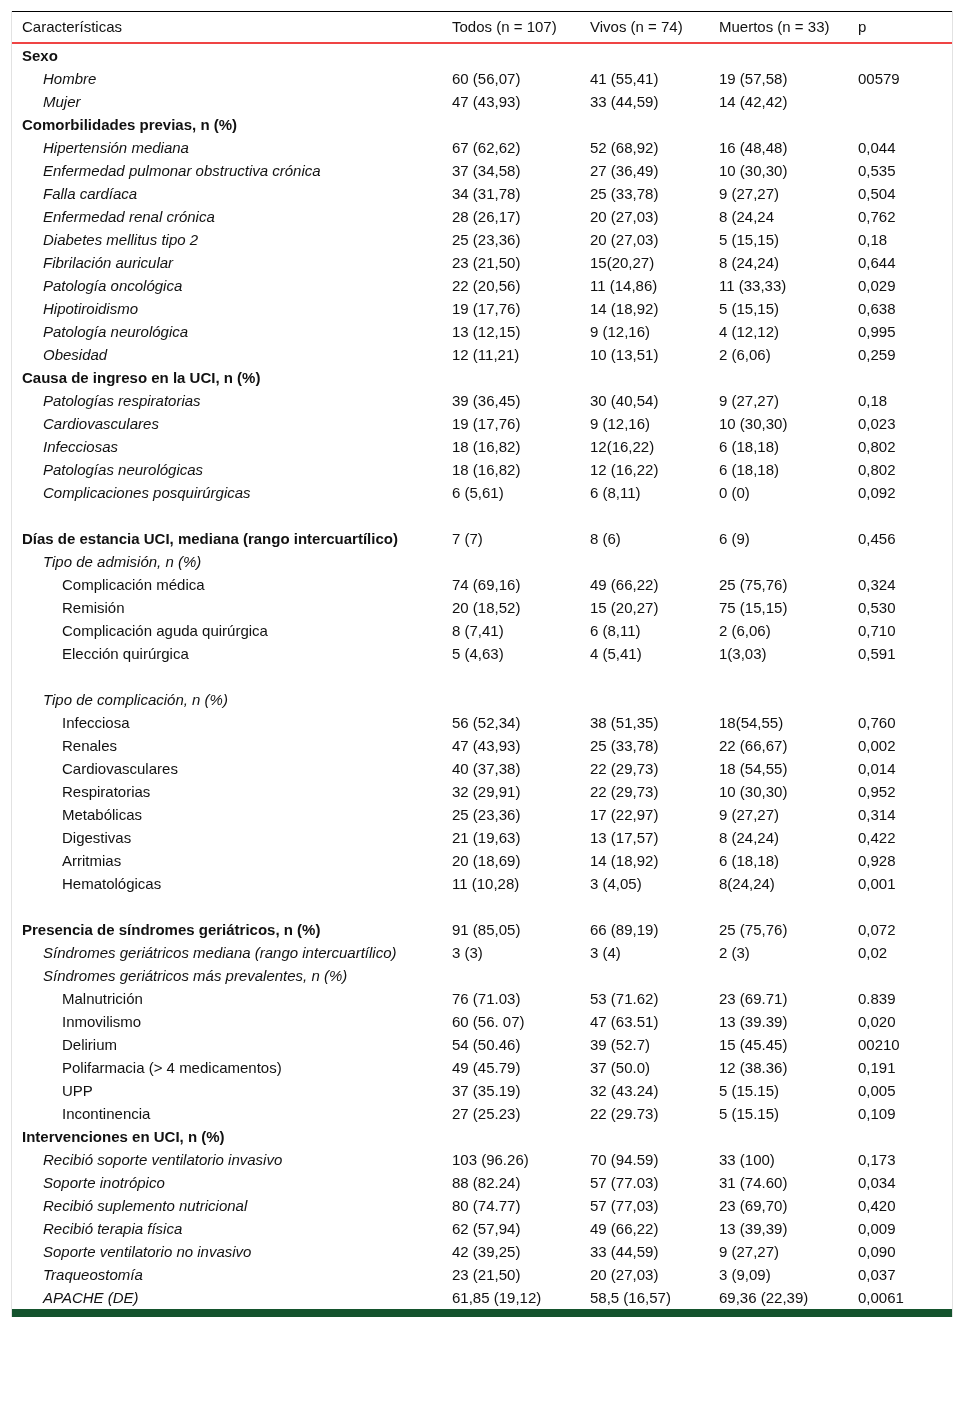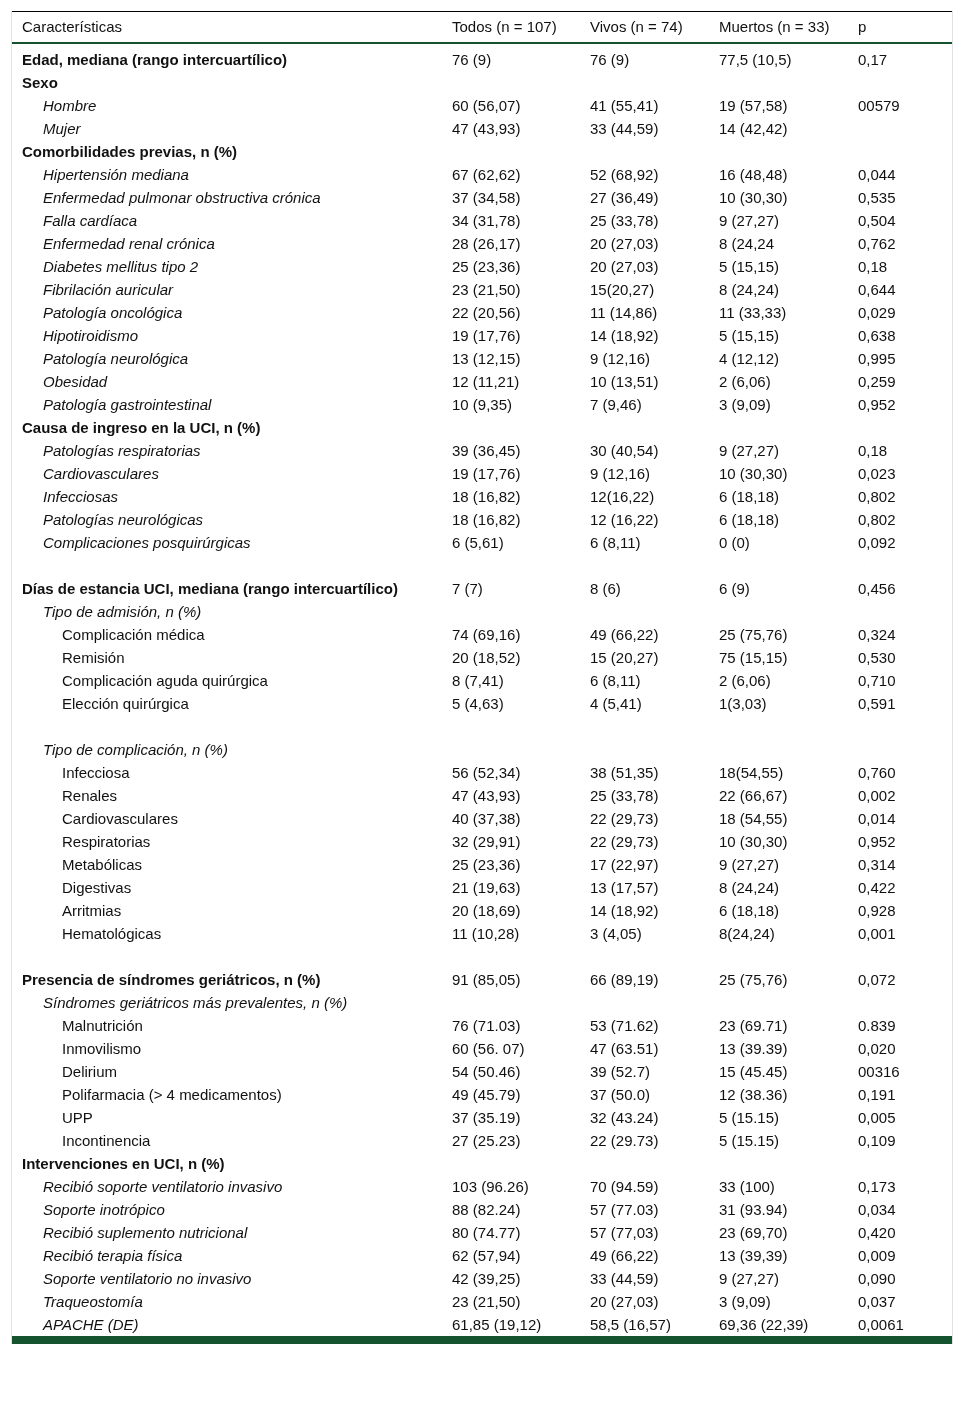--- a/index.html
+++ b/index.html
@@ -2,21 +2,21 @@
 <html><head>
 <meta charset="utf-8">
 <style>
   html, body { margin: 0; padding: 0; background: #ffffff; }
   body { width: 962px; height: 1425px; position: relative; font-family: "Liberation Sans", sans-serif; color: #111; }
   .tbl-wrap {
     position: absolute; left: 11px; top: 11px; width: 940px;
     border-left: 1px solid #e2e2e2; border-right: 1px solid #e2e2e2;
   }
   table { border-collapse: collapse; width: 100%; table-layout: fixed; font-size: 15px; }
-  thead tr { border-top: 1px solid #000; border-bottom: 2px solid #14532d; }
+  thead tr { border-top: 1px solid #000; border-bottom: 2px solid #ef4444; }
   thead th { font-weight: normal; text-align: left; height: 30px; padding: 0; line-height: 30px; }
   tbody tr.last { border-bottom: 8px solid #14532d; }
   td { height: 23px; padding: 0; line-height: 23px; white-space: nowrap; vertical-align: middle; }
   col.c0 { width: 440px; }
   col.c1 { width: 138px; }
   col.c2 { width: 129px; }
   col.c3 { width: 139px; }
   col.c4 { width: 94px; }
   .pad0 { padding-left: 10px; }
   .lvl0 { padding-left: 10px; font-weight: bold; }
@@ -41,27 +41,20 @@
     <thead>
       <tr>
         <th class="pad0">Características</th>
         <th>Todos (n = 107)</th>
         <th>Vivos (n = 74)</th>
         <th>Muertos (n = 33)</th>
         <th>p</th>
       </tr>
     </thead>
     <tbody id="tbody">
-        <tr class="first-row">
-          <td class="lvl0">Edad, mediana (rango intercuartílico)</td>
-          <td>76 (9)</td>
-          <td>76 (9)</td>
-          <td>77,5 (10,5)</td>
-          <td>0,17</td>
-        </tr>
         <tr>
           <td class="lvl0">Sexo</td>
           <td></td>
           <td></td>
           <td></td>
           <td></td>
         </tr>
         <tr>
           <td class="lvl1">Hombre</td>
           <td>60 (56,07)</td>
@@ -147,27 +140,20 @@
           <td>0,995</td>
         </tr>
         <tr>
           <td class="lvl1">Obesidad</td>
           <td>12 (11,21)</td>
           <td>10 (13,51)</td>
           <td>2 (6,06)</td>
           <td>0,259</td>
         </tr>
         <tr>
-          <td class="lvl1">Patología gastrointestinal</td>
-          <td>10 (9,35)</td>
-          <td>7 (9,46)</td>
-          <td>3 (9,09)</td>
-          <td>0,952</td>
-        </tr>
-        <tr>
           <td class="lvl0">Causa de ingreso en la UCI, n (%)</td>
           <td></td>
           <td></td>
           <td></td>
           <td></td>
         </tr>
         <tr>
           <td class="lvl1">Patologías respiratorias</td>
           <td>39 (36,45)</td>
           <td>30 (40,54)</td>
@@ -329,20 +315,27 @@
           <td></td>
         </tr>
         <tr>
           <td class="lvl0i">Presencia de síndromes geriátricos, n (%)</td>
           <td>91 (85,05)</td>
           <td>66 (89,19)</td>
           <td>25 (75,76)</td>
           <td>0,072</td>
         </tr>
         <tr>
+          <td class="lvl1">Síndromes geriátricos mediana (rango intercuartílico)</td>
+          <td>3 (3)</td>
+          <td>3 (4)</td>
+          <td>2 (3)</td>
+          <td>0,02</td>
+        </tr>
+        <tr>
           <td class="lvl1">Síndromes geriátricos más prevalentes, n (%)</td>
           <td></td>
           <td></td>
           <td></td>
           <td></td>
         </tr>
         <tr>
           <td class="lvl2">Malnutrición</td>
           <td>76 (71.03)</td>
           <td>53 (71.62)</td>
@@ -354,21 +347,21 @@
           <td>60 (56. 07)</td>
           <td>47 (63.51)</td>
           <td>13 (39.39)</td>
           <td>0,020</td>
         </tr>
         <tr>
           <td class="lvl2">Delirium</td>
           <td>54 (50.46)</td>
           <td>39 (52.7)</td>
           <td>15 (45.45)</td>
-          <td>00316</td>
+          <td>00210</td>
         </tr>
         <tr>
           <td class="lvl2">Polifarmacia (&gt; 4 medicamentos)</td>
           <td>49 (45.79)</td>
           <td>37 (50.0)</td>
           <td>12 (38.36)</td>
           <td>0,191</td>
         </tr>
         <tr>
           <td class="lvl2">UPP</td>
@@ -395,21 +388,21 @@
           <td class="lvl1">Recibió soporte ventilatorio invasivo</td>
           <td>103 (96.26)</td>
           <td>70 (94.59)</td>
           <td>33 (100)</td>
           <td>0,173</td>
         </tr>
         <tr>
           <td class="lvl1">Soporte inotrópico</td>
           <td>88 (82.24)</td>
           <td>57 (77.03)</td>
-          <td>31 (93.94)</td>
+          <td>31 (74.60)</td>
           <td>0,034</td>
         </tr>
         <tr>
           <td class="lvl1">Recibió suplemento nutricional</td>
           <td>80 (74.77)</td>
           <td>57 (77,03)</td>
           <td>23 (69,70)</td>
           <td>0,420</td>
         </tr>
         <tr>

